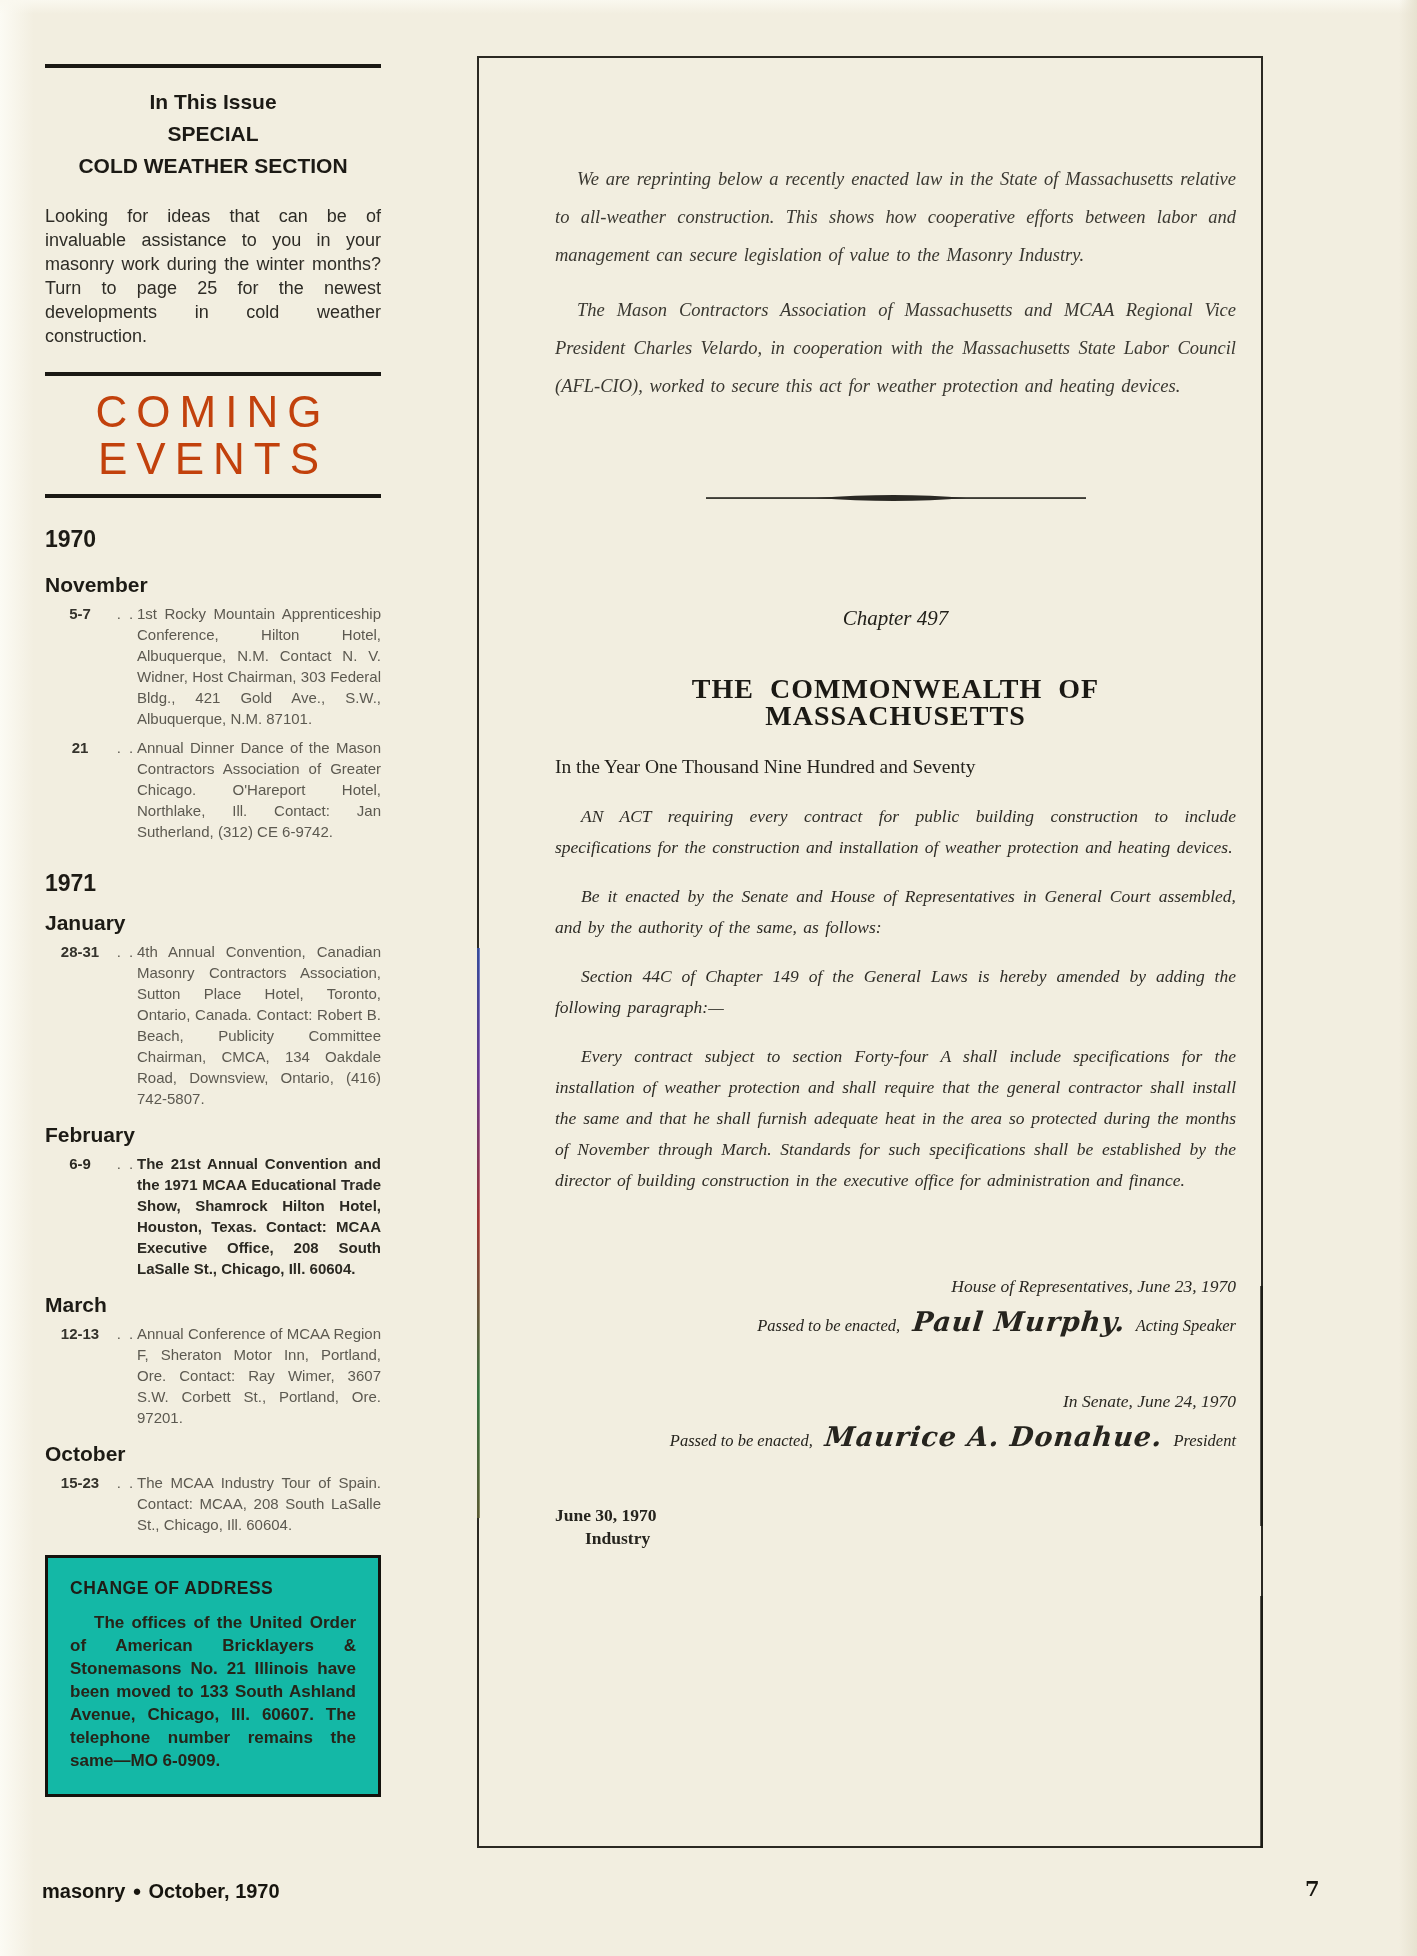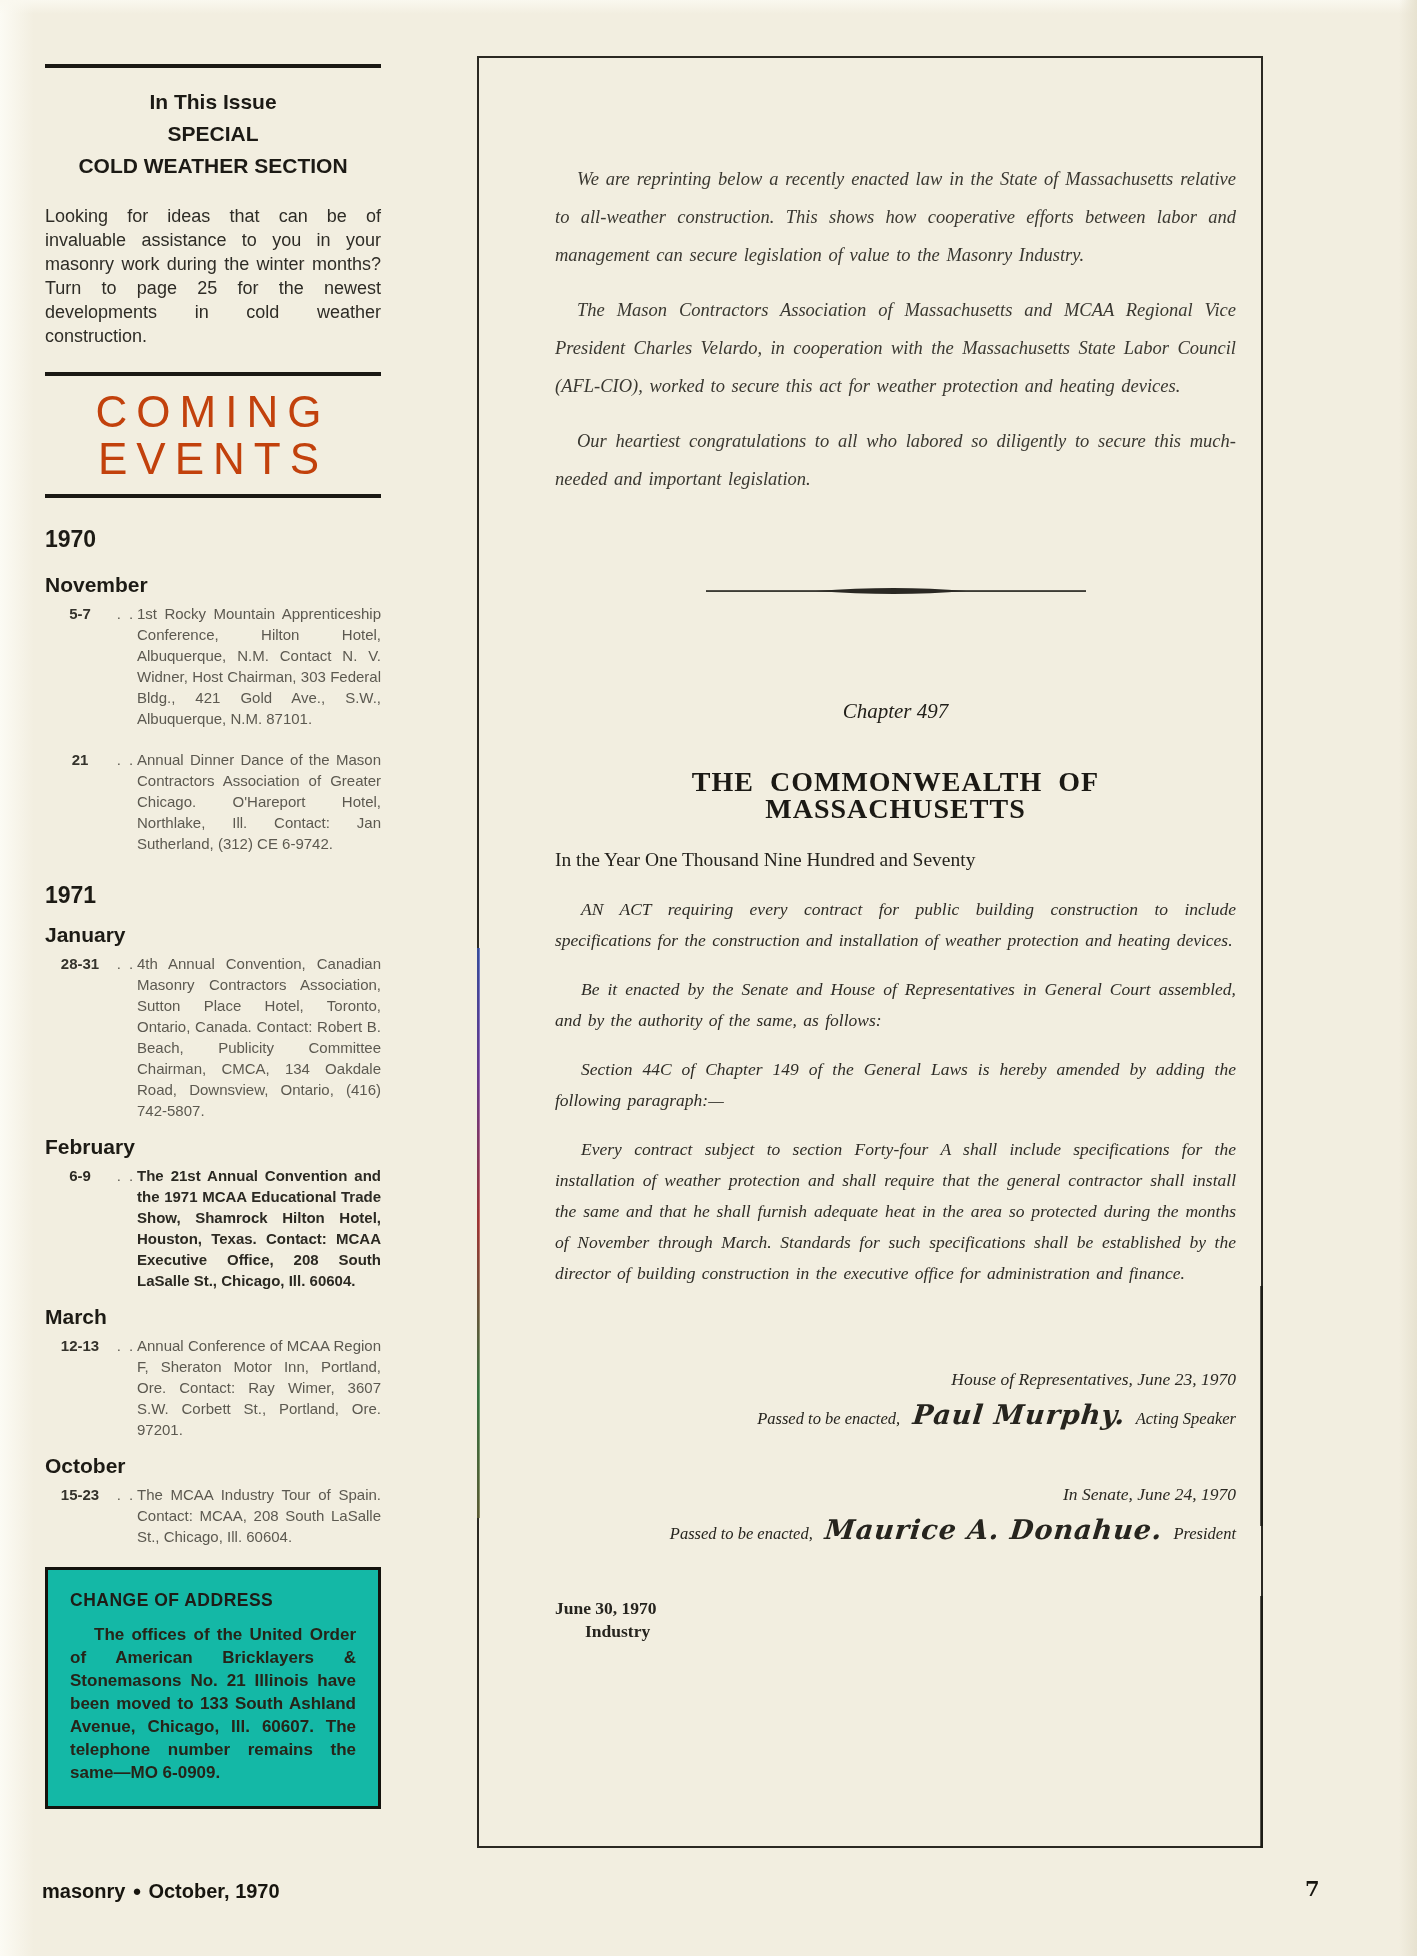--- a/index.html
+++ b/index.html
@@ -25,21 +25,21 @@
     font-size:21px;line-height:32px;color:#1c1a15;}
   .issue-body{margin:22px 0 0;font-size:18px;line-height:24px;
     text-align:justify;color:#2e2c26;}
   .coming-title{margin:12px 0 0;text-align:center;font-weight:400;
     font-size:44px;line-height:47px;letter-spacing:9px;color:#c2410c;}
   .coming-title span{display:block;}
   .cal-year{margin-top:28px;font-size:23px;font-weight:700;color:#1d1b15;}
   .cal-month{margin:20px 0 0;font-size:21px;font-weight:700;color:#1d1b15;}
   .cal-month.tight{margin-top:14px;}
   .event{display:flex;margin-top:6px;}
-  .event.gap{margin-top:20px;}
+  .event.gap{margin-top:8px;}
   .ev-date{flex:none;width:70px;text-align:center;font-weight:700;
     font-size:15px;line-height:21px;color:#35332c;}
   .ev-dots{flex:none;width:22px;text-align:center;font-size:15px;
     line-height:21px;color:#5c5950;letter-spacing:2px;white-space:nowrap;}
   .ev-text{flex:1;margin:0;font-size:15px;line-height:21px;
     color:#5c5950;text-align:justify;}
   .event.bold .ev-text,.event.bold .ev-date{color:#2b2922;font-weight:700;}
   .coa-box{margin-top:20px;border:3px solid #14120d;padding:20px 22px 22px;background:#14b8a6;}
   .coa-title{margin:0;font-size:17.5px;font-weight:700;letter-spacing:.5px;color:#1e1c16;}
   .coa-body{margin:12px 0 0;font-size:17px;line-height:23px;font-weight:700;
@@ -171,21 +171,20 @@
     </div>
   </aside>
 
   <section class="article-box">
     <div class="artifact-color"></div>
     <div class="artifact-dark1"></div>
     <div class="artifact-dark2"></div>
 
     <p class="intro">We are reprinting below a recently enacted law in the State of Massachusetts relative to all-weather construction. This shows how cooperative efforts between labor and management can secure legislation of value to the Masonry Industry.</p>
     <p class="intro">The Mason Contractors Association of Massachusetts and MCAA Regional Vice President Charles Velardo, in cooperation with the Massachusetts State Labor Council (AFL-CIO), worked to secure this act for weather protection and heating devices.</p>
-    <p class="intro">Our heartiest congratulations to all who labored so diligently to secure this much-needed and important legislation.</p>
 
     <div class="divider">
       <svg width="380" height="14" viewBox="0 0 380 14">
         <rect x="0" y="6.2" width="380" height="1.7" fill="#2a2823"></rect>
         <path d="M110 7 Q190 1 260 7 Q190 13 110 7 Z" fill="#2a2823"></path>
       </svg>
     </div>
 
     <div class="chapter">Chapter 497</div>
     <h1 class="commonwealth">THE COMMONWEALTH OF MASSACHUSETTS</h1>

